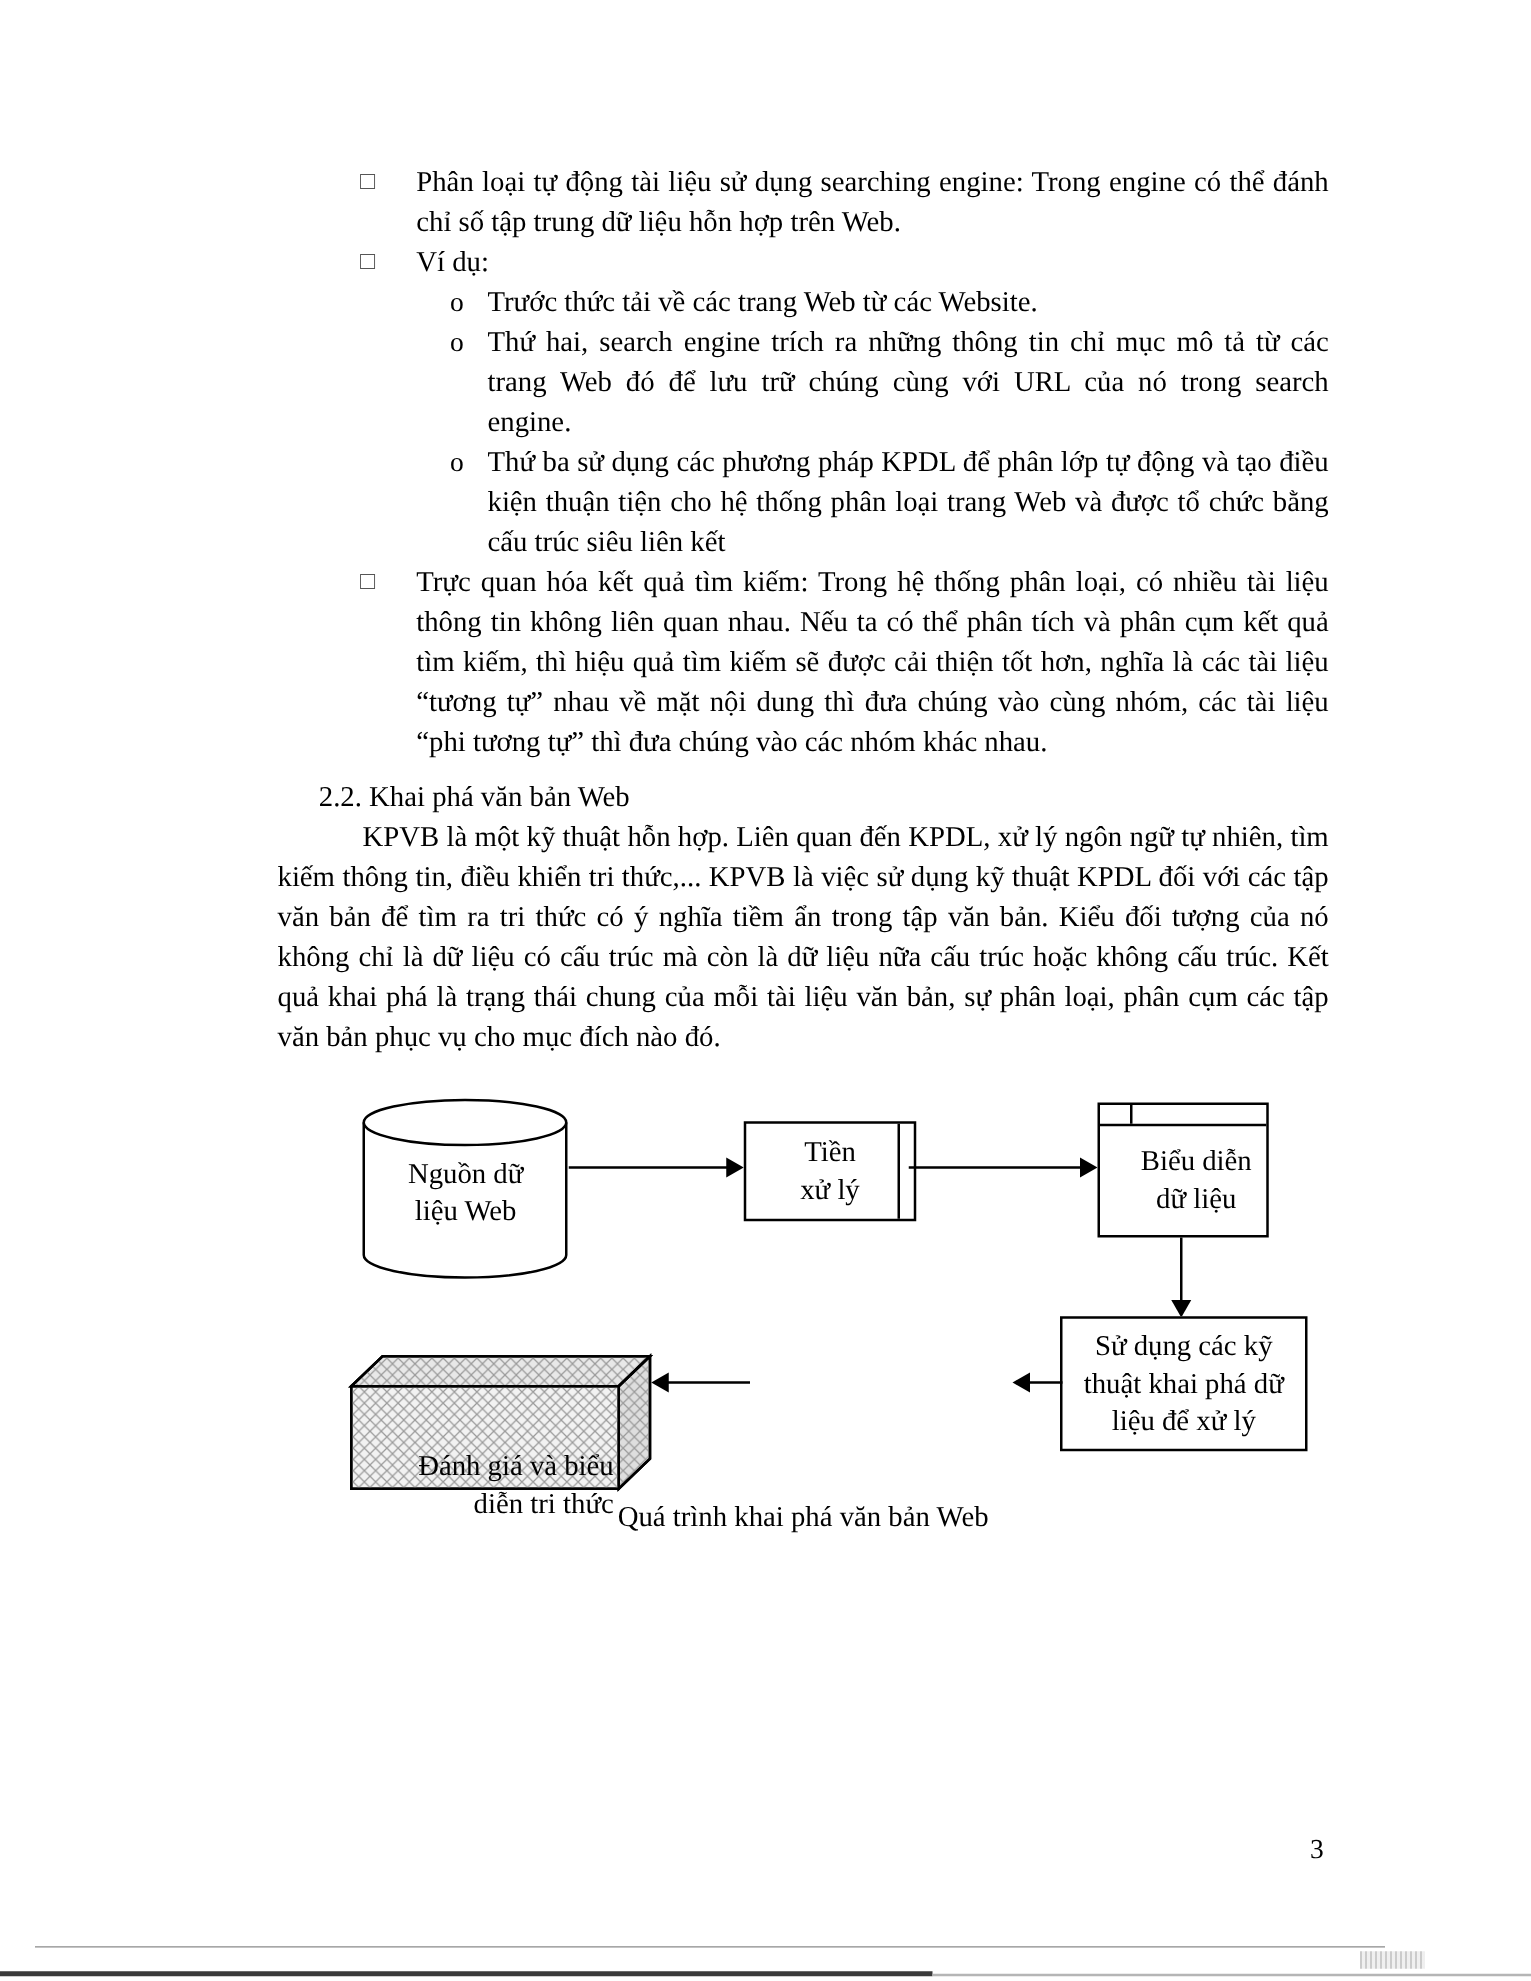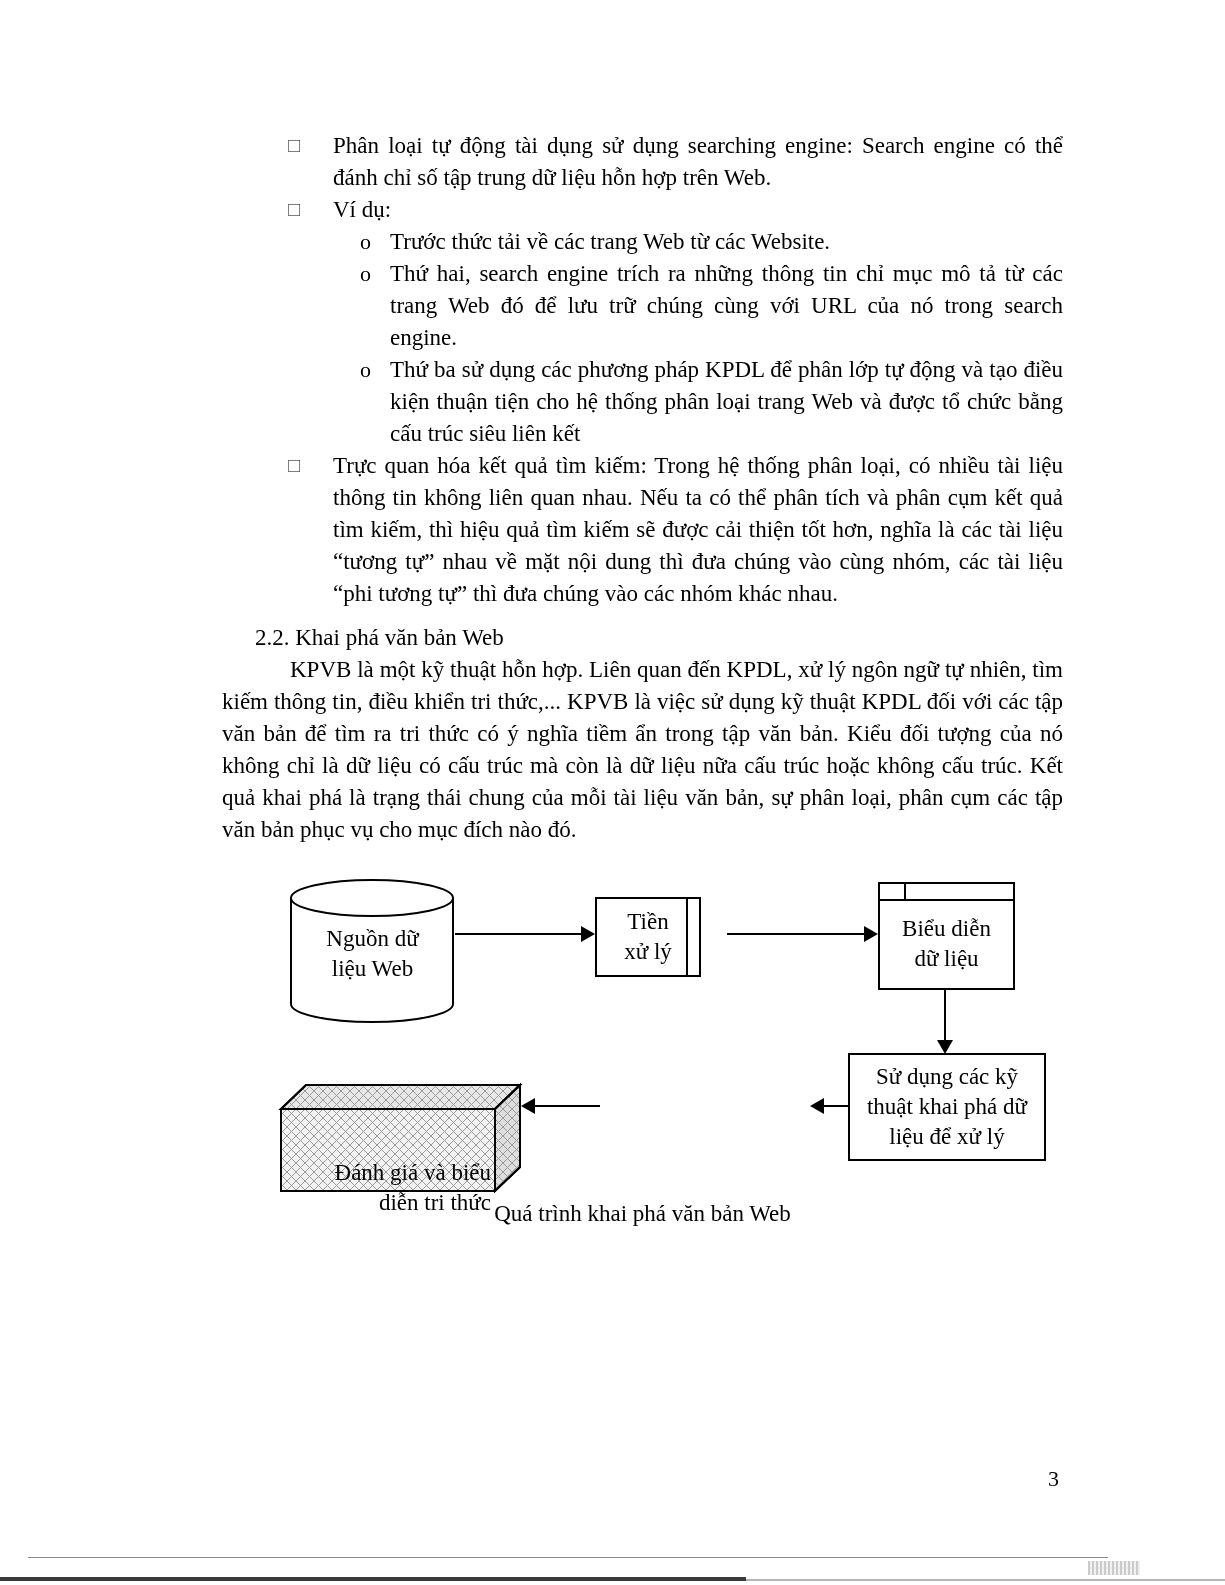--- a/index.html
+++ b/index.html
@@ -25,29 +25,29 @@
   .sub > .marker { position:absolute; left:138px; top:0; font-size:22px; }
   .heading { margin-left:33px;margin-top:12px; }
   .para { text-indent:68px; text-align:justify; }
 
   
   .dnode { position:absolute; background:#fff; border:2px solid #000;
            display:flex; align-items:center; justify-content:center;
            text-align:center; font-size:23px; line-height:30px; }
   .dnode .lbl { display:inline-block; }
 
-  .prebox { left:595px; top:897px; width:106px; height:80px; }
+  .prebox { left:595px; top:897px; width:138px; height:80px; }
   .pre-inner-line { position:absolute; right:11px; top:0; bottom:0; width:2px; background:#000; }
   .prebox .lbl { width:70px; }
 
   .repbox { position:absolute; left:878px; top:882px; width:137px; height:108px;
             border:2px solid #000; background:#fff; }
   .rep-top { position:relative; height:17px; border-bottom:2px solid #000; }
   .rep-tick { position:absolute; left:24px; top:0; bottom:0; width:2px; background:#000; }
-  .rep-body { height:85px; display:flex; align-items:center; justify-content:center;
+  .rep-body { height:85px; display:flex; align-items:center; justify-content:flex-end;
               text-align:center; font-size:23px; line-height:30px; }
   .rep-body .lbl { width:112px; }
 
   .minebox { left:848px; top:1053px; width:198px; height:108px; }
   .minebox .lbl { width:178px; }
 
   .extbox { left:600px; top:1056px; width:210px; height:100px; }
 
   .cyl { position:absolute; left:288px; top:878px; width:168px; height:148px; }
   .cyl-label { position:absolute; left:300px; top:924px; width:145px;
@@ -81,21 +81,21 @@
 </style>
 </head>
 <body>
 
 <div class="page">
 
   <div class="content">
 
     <div class="li">
       <span class="marker">□</span>
-      <span>Phân loại tự động tài dụng sử dụng searching engine: Search engine có thể đánh chỉ số tập trung dữ liệu hỗn hợp trên Web.</span>
+      <span>Phân loại tự động tài liệu sử dụng searching engine: Trong engine có thể đánh chỉ số tập trung dữ liệu hỗn hợp trên Web.</span>
     </div>
 
     <div class="li">
       <span class="marker">□</span>
       <span>Ví dụ:</span>
     </div>
 
     <div class="sub">
       <span class="marker">o</span>
       <span>Trước thức tải về các trang Web từ các Website.</span>

